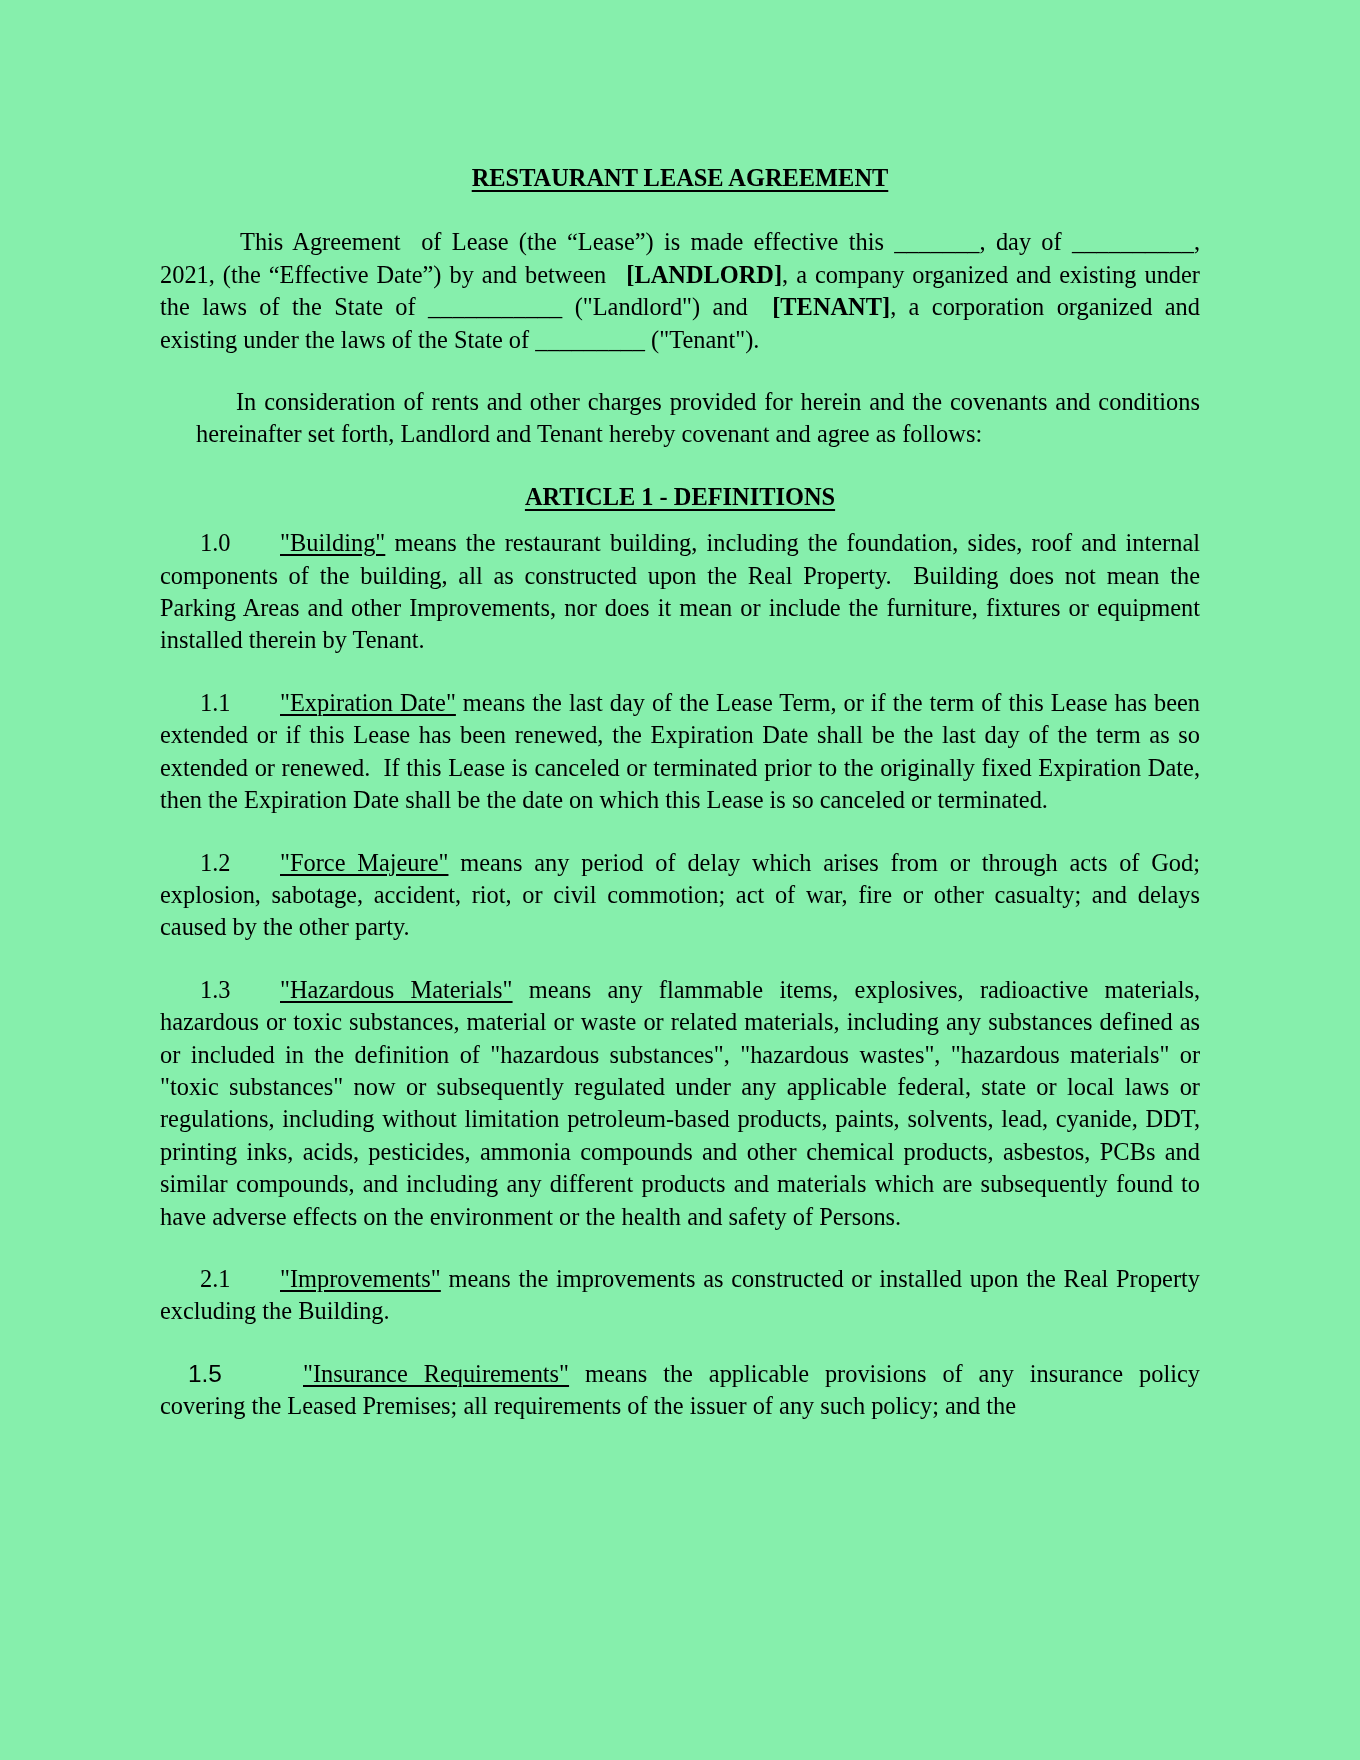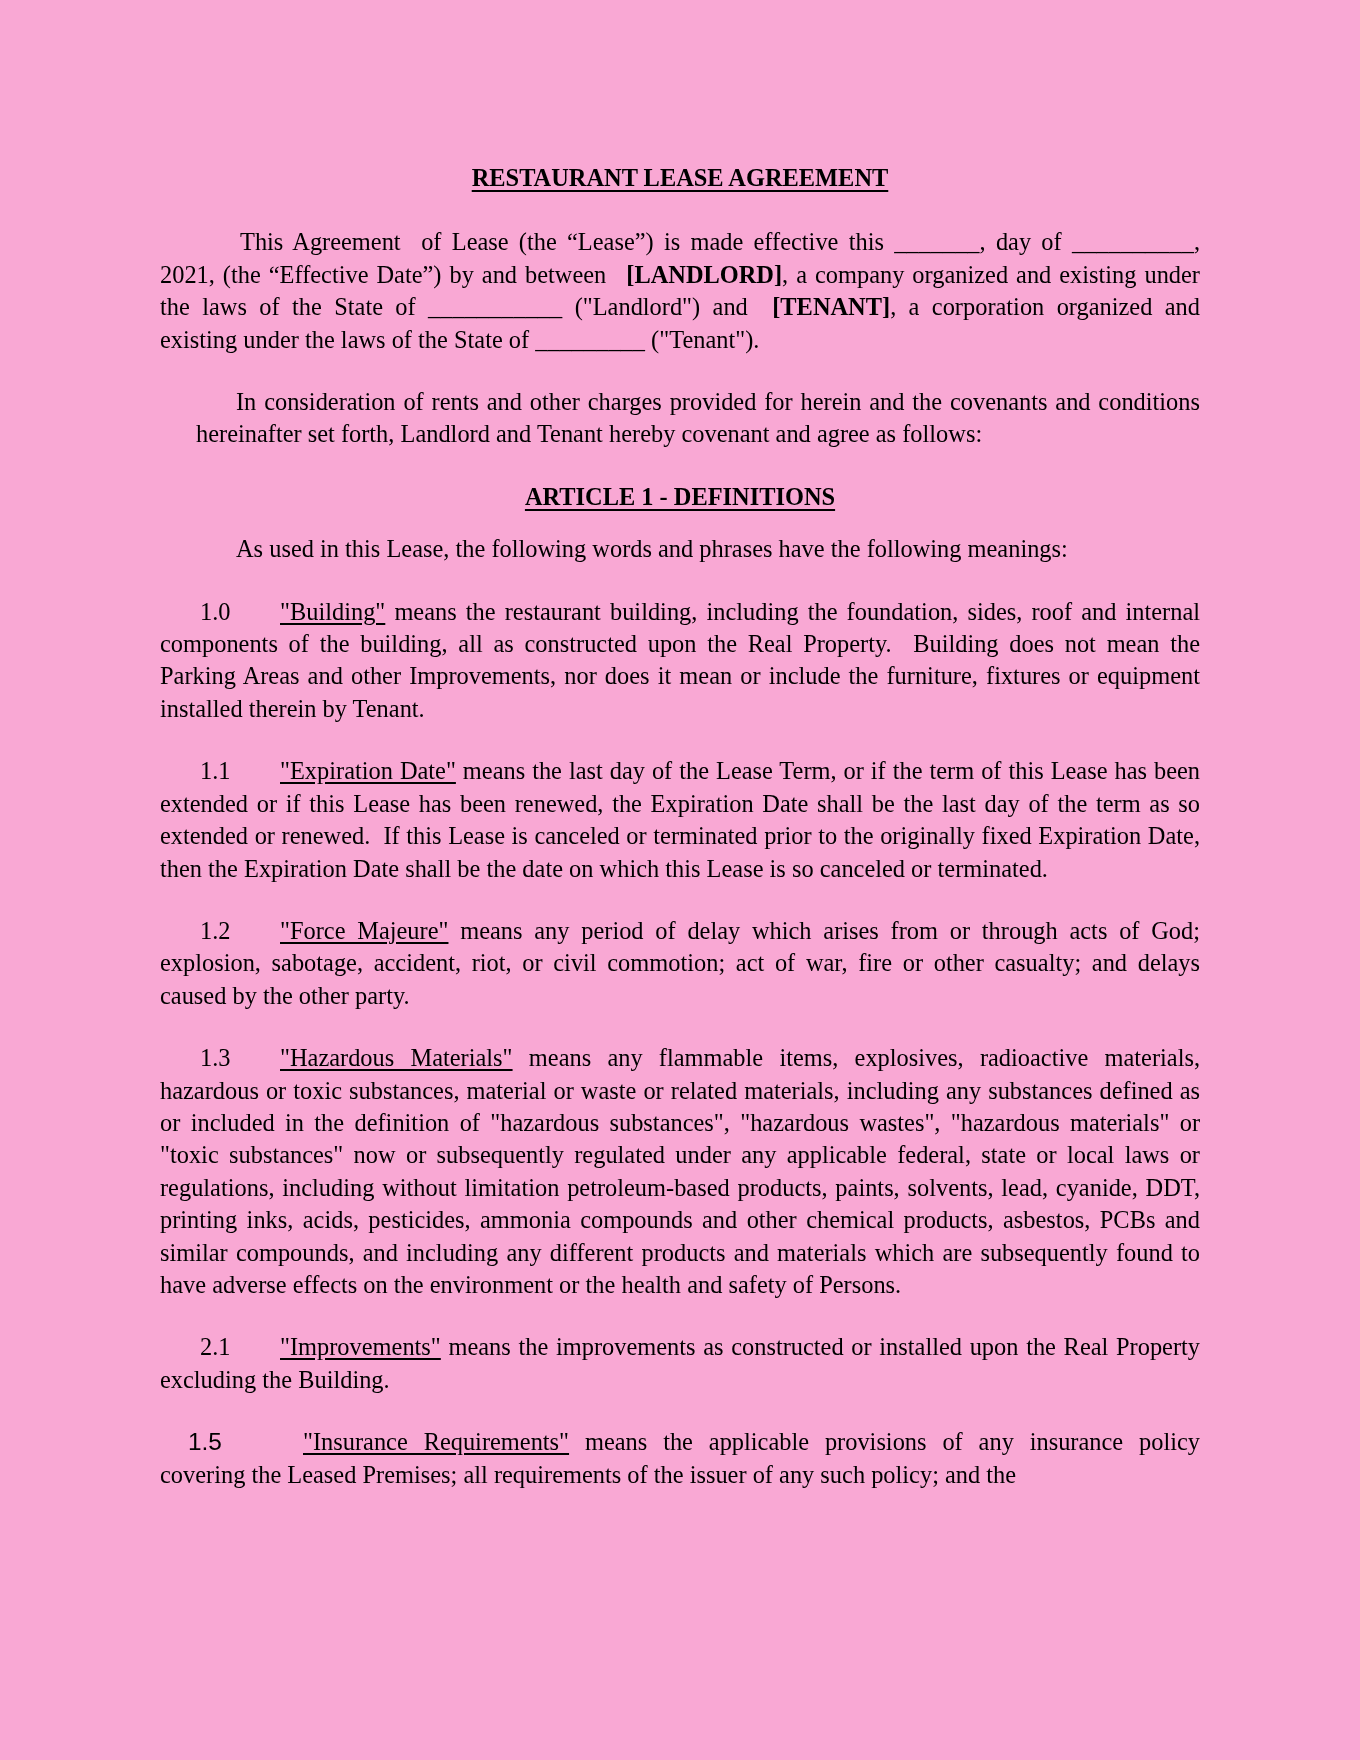--- a/index.html
+++ b/index.html
@@ -31,21 +31,21 @@
   }
   .indent-half { text-indent: 80px; }
   .indent-quarter { text-indent: 40px; margin-left: 36px; }
   .article-heading {
     font-size: 24.4px;
     font-weight: bold;
     text-align: center;
     text-decoration: underline;
     text-decoration-thickness: 2px;
     text-underline-offset: 4px;
-    margin-bottom: 20px;
+    margin-bottom: 14px;
   }
   .def { text-indent: 40px; }
   .numbox {
     display: inline-block;
     width: 80px;
     text-indent: 0;
   }
   .def-15 { text-indent: 28px; }
   .def-15 .numbox {
     width: 115px;
@@ -54,31 +54,30 @@
   .term {
     text-decoration: underline;
     text-decoration-thickness: 2px;
     text-underline-offset: 3px;
   }
   .bold { font-weight: bold; margin-left: 12px; }
 </style>
 </head>
 <body>
 
-<div class="page" style="background: #f9a8d4; color: rgb(0, 0, 0);">
+<div class="page" style="background: #86efac; color: rgb(0, 0, 0);">
 
   <h1 class="doc-title">RESTAURANT LEASE AGREEMENT</h1>
 
   <p class="para indent-half"><span>This Agreement&nbsp; of Lease (the “Lease”) is made effective this _______, day of __________, 2021, (the “Effective Date”) by and between </span><span class="bold">[LANDLORD]</span><span>, a company organized and existing under the laws of the State of ___________ ("Landlord") and </span><span class="bold">[TENANT]</span><span>, a corporation organized and existing under the laws of the State of _________ ("Tenant").</span></p>
 
   <p class="para indent-quarter">In consideration of rents and other charges provided for herein and the covenants and conditions hereinafter set forth, Landlord and Tenant hereby covenant and agree as follows:</p>
 
   <h2 class="article-heading">ARTICLE 1 - DEFINITIONS</h2>
 
-  <p class="para indent-quarter">As used in this Lease, the following words and phrases have the following meanings:</p>
 
   <p class="para def"><span class="numbox">1.0</span><span class="term">"Building"</span><span> means the restaurant building, including the foundation, sides, roof and internal components of the building, all as constructed upon the Real Property.&nbsp; Building does not mean the Parking Areas and other Improvements, nor does it mean or include the furniture, fixtures or equipment installed therein by Tenant.</span></p>
 
   <p class="para def"><span class="numbox">1.1</span><span class="term">"Expiration Date"</span><span> means the last day of the Lease Term, or if the term of this Lease has been extended or if this Lease has been renewed, the Expiration Date shall be the last day of the term as so extended or renewed.&nbsp; If this Lease is canceled or terminated prior to the originally fixed Expiration Date, then the Expiration Date shall be the date on which this Lease is so canceled or terminated.</span></p>
 
   <p class="para def"><span class="numbox">1.2</span><span class="term">"Force Majeure"</span><span> means any period of delay which arises from or through acts of God; explosion, sabotage, accident, riot, or civil commotion; act of war, fire or other casualty; and delays caused by the other party.</span></p>
 
   <p class="para def"><span class="numbox">1.3</span><span class="term">"Hazardous Materials"</span><span> means any flammable items, explosives, radioactive materials, hazardous or toxic substances, material or waste or related materials, including any substances defined as or included in the definition of "hazardous substances", "hazardous wastes", "hazardous materials" or "toxic substances" now or subsequently regulated under any applicable federal, state or local laws or regulations, including without limitation petroleum-based products, paints, solvents, lead, cyanide, DDT, printing inks, acids, pesticides, ammonia compounds and other chemical products, asbestos, PCBs and similar compounds, and including any different products and materials which are subsequently found to have adverse effects on the environment or the health and safety of Persons.</span></p>
 
   <p class="para def"><span class="numbox">2.1</span><span class="term">"Improvements"</span><span> means the improvements as constructed or installed upon the Real Property excluding the Building.</span></p>

